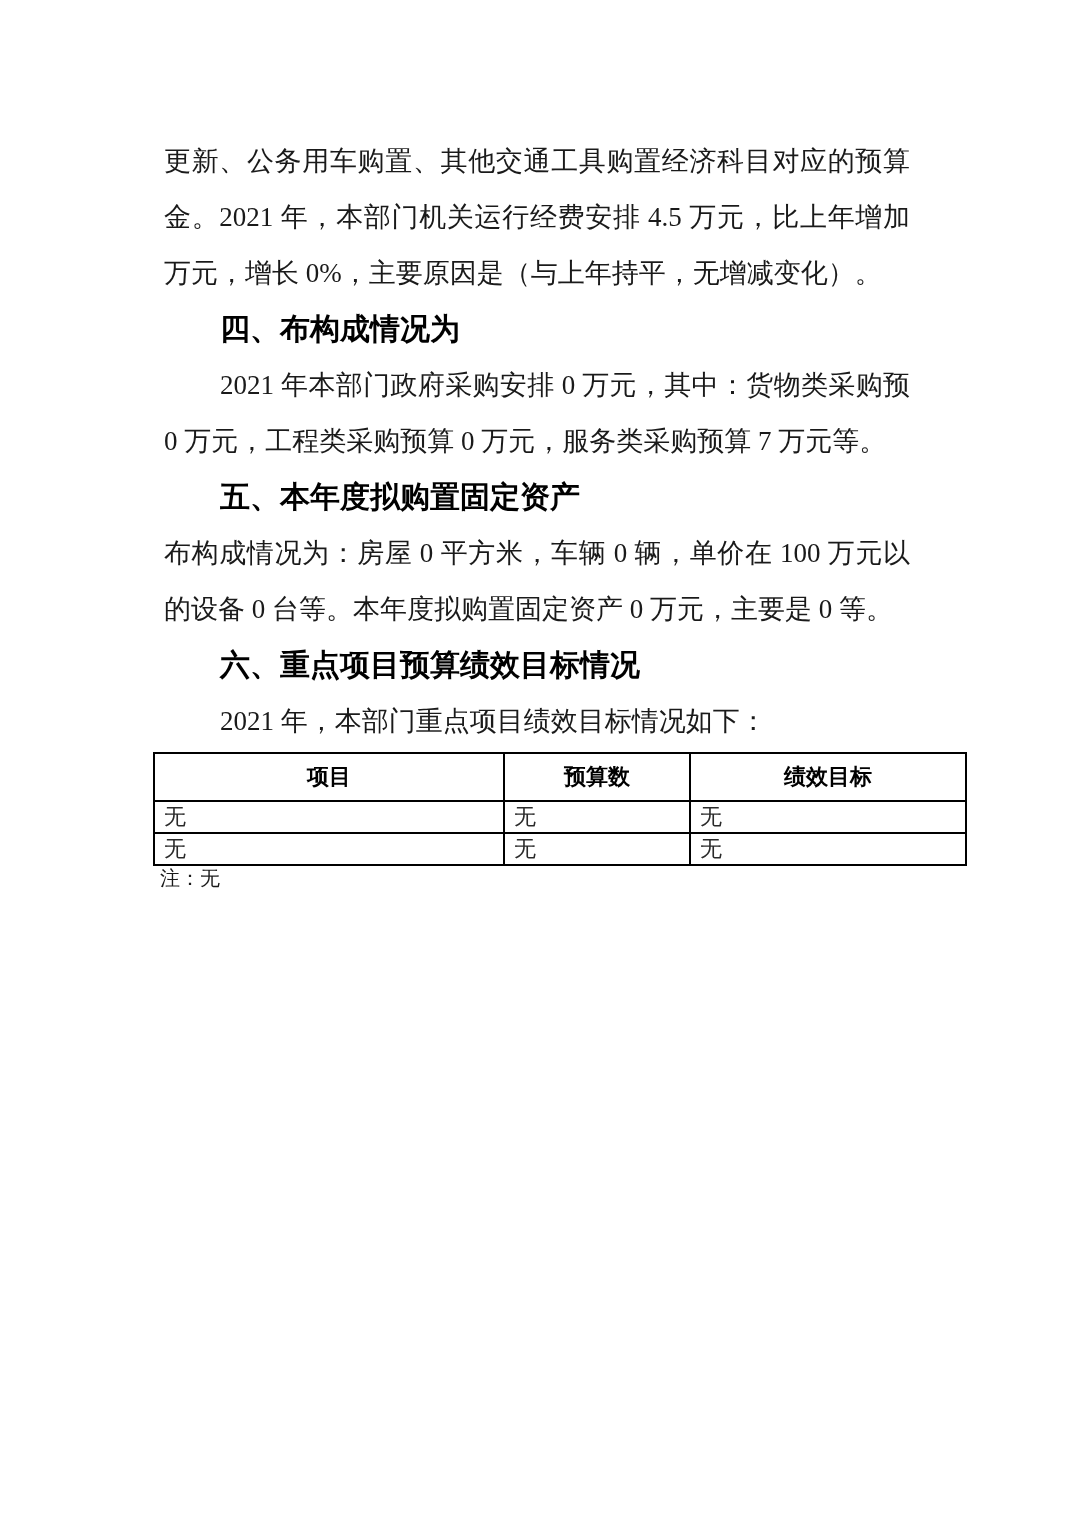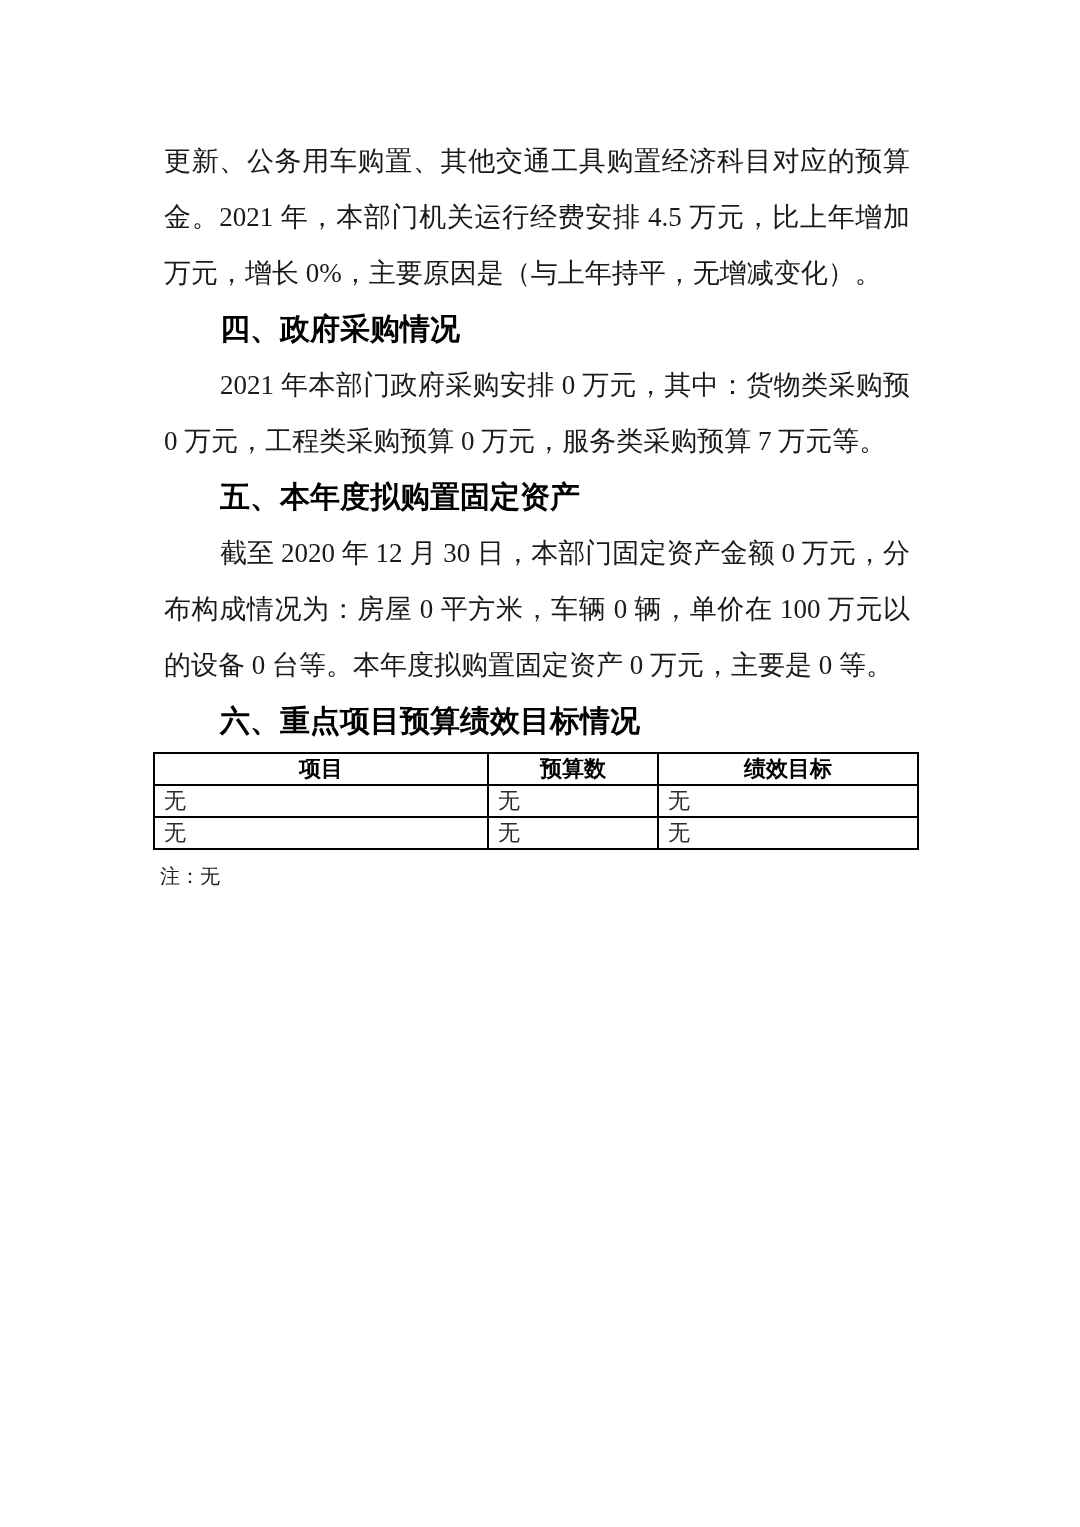--- a/index.html
+++ b/index.html
@@ -58,61 +58,60 @@
     border: 2px solid #000000;
     overflow: hidden;
   }
   table.perf-table th {
     height: 28px;
     font-family: "Liberation Sans", sans-serif;
     font-weight: bold;
     font-size: 22px;
     text-align: center;
     color: #000000;
-    padding: 0;
+    padding: 8px;
   }
   table.perf-table td {
     height: 28px;
     font-family: "Liberation Serif", serif;
     font-size: 22px;
     text-align: left;
     color: #2a2a2a;
     padding: 0 0 0 9px;
   }
   .col-project { width: 332px; }
   .col-budget  { width: 168px; border-radius: 11px; }
   .col-target  { width: 258px; }
   .note {
-    margin-top: 14px;
     margin-left: -4px;
     font-size: 20px;
     line-height: 24px;
     color: #1a1a1a;
   }
 </style>
 </head>
 <body>
 
 <div class="page">
   <div class="content">
 
     <div class="line just">更新、公务用车购置、其他交通工具购置经济科目对应的预算资</div>
     <div class="line just">金。2021 年，本部门机关运行经费安排 4.5 万元，比上年增加 0</div>
     <div class="line">万元，增长 0%，主要原因是（与上年持平，无增减变化）。</div>
 
-    <div class="line heading">四、政府采购情况</div>
+    <div class="line heading">四、布构成情况为</div>
     <div class="line just indent">2021 年本部门政府采购安排 0 万元，其中：货物类采购预算</div>
     <div class="line">0 万元，工程类采购预算 0 万元，服务类采购预算 7 万元等。</div>
 
     <div class="line heading">五、本年度拟购置固定资产</div>
-    <div class="line just indent">截至 2020 年 12 月 30 日，本部门固定资产金额 0 万元，分</div>
     <div class="line just">布构成情况为：房屋 0 平方米，车辆 0 辆，单价在 100 万元以上</div>
     <div class="line">的设备 0 台等。本年度拟购置固定资产 0 万元，主要是 0 等。</div>
 
     <div class="line heading">六、重点项目预算绩效目标情况</div>
+    <div class="line indent">2021 年，本部门重点项目绩效目标情况如下：</div>
 
     <table class="perf-table">
       <thead>
         <tr>
           <th class="col-project">项目</th>
           <th class="col-budget">预算数</th>
           <th class="col-target">绩效目标</th>
         </tr>
       </thead>
       <tbody>

